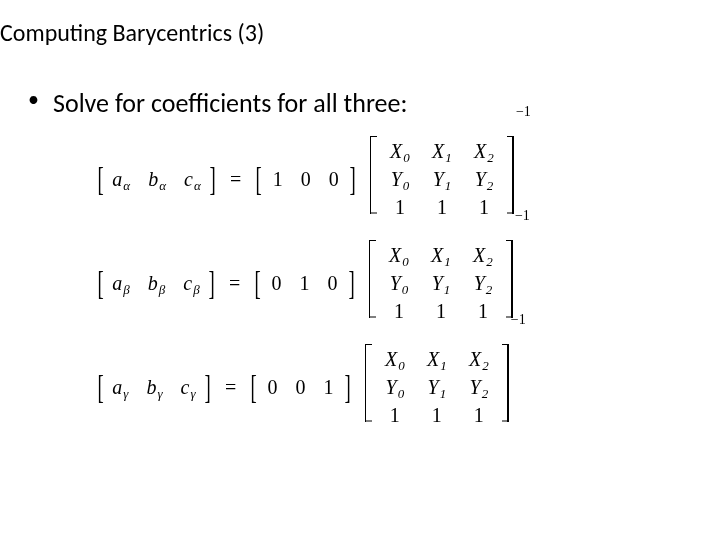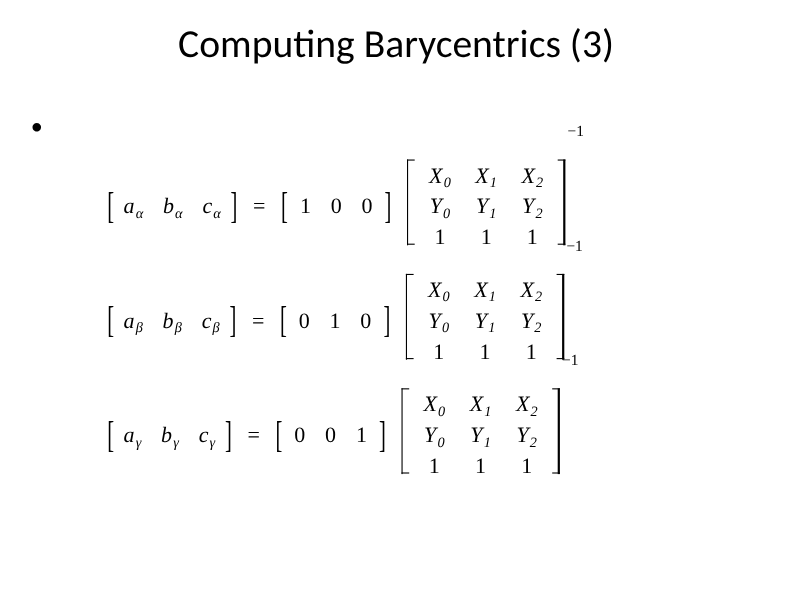--- a/index.html
+++ b/index.html
@@ -5,22 +5,21 @@
   * { margin: 0; padding: 0; box-sizing: border-box; }
   body {
     width: 720px;
     height: 540px;
     background: #fff;
     font-family: Calibri, Arial, sans-serif;
     color: #000;
     position: relative;
   }
   .title {
-    text-align: center;
-    font-size: 36px;
+    font-size: 24px;
     font-weight: 400;
     padding-top: 18px;
     padding-bottom: 4px;
   }
   .bullet-line {
     display: flex;
     align-items: flex-start;
     padding-left: 28px;
     padding-top: 36px;
     font-size: 26px;
@@ -131,20 +130,21 @@
   }
   .spacer-left { width: 0px; }
 </style>
 </head>
 <body>
 
 <div class="title">Computing Barycentrics (3)</div>
 
 <div class="bullet-line">
   <span class="bullet-dot">•</span>
+  <span>Solve for coefficients for all three:</span>
 </div>
 
 <div class="equations">
 
   <div class="eqrow">
     <span class="spacer-left"></span>
     <span class="rowvec">
       <span class="bracket">[</span>
       <span class="cells">
         <span class="cell">

